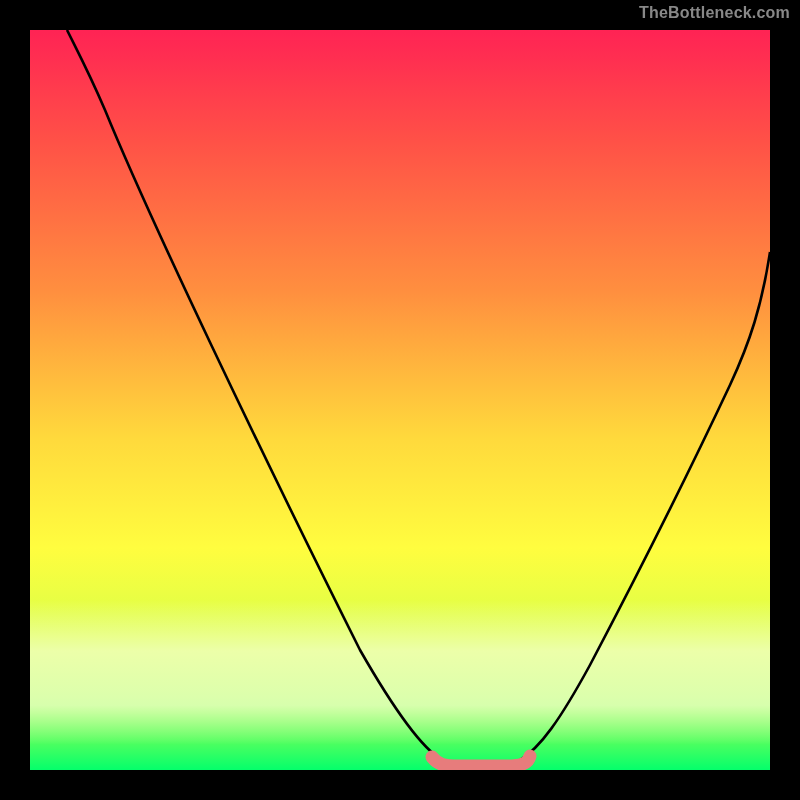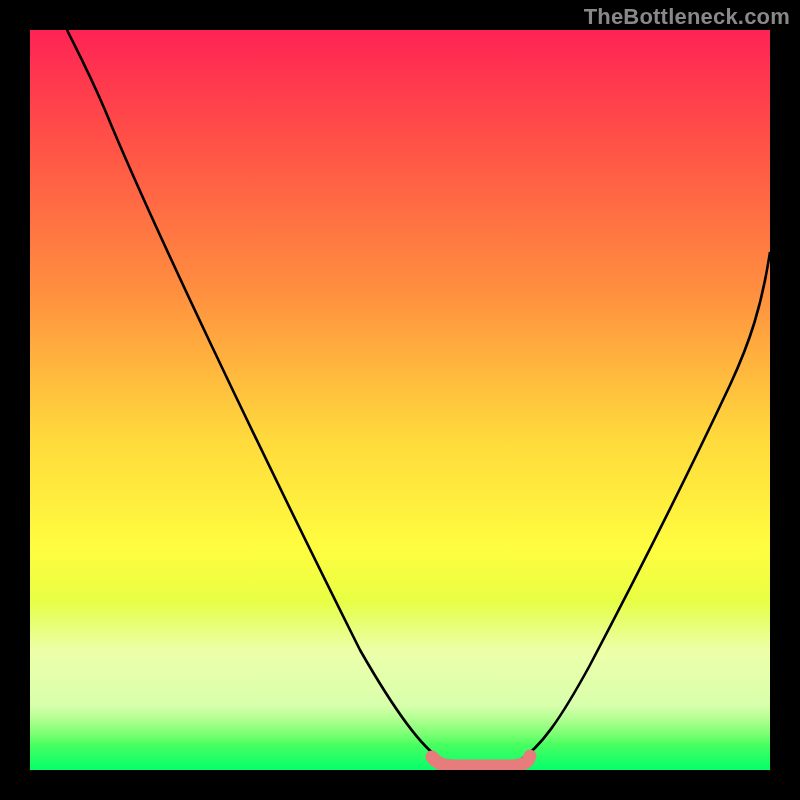--- a/index.html
+++ b/index.html
@@ -15,21 +15,21 @@
     width: 800px;
     height: 800px;
     background: #000;
     position: relative;
   }
   .watermark {
     position: absolute;
     top: 4px;
     right: 10px;
     color: #888;
-    font-size: 22px;
+    font-size: 16px;
     font-weight: 600;
     letter-spacing: 0.2px;
   }
   .plot {
     position: absolute;
     left: 30px;
     top: 30px;
     width: 740px;
     height: 740px;
     

